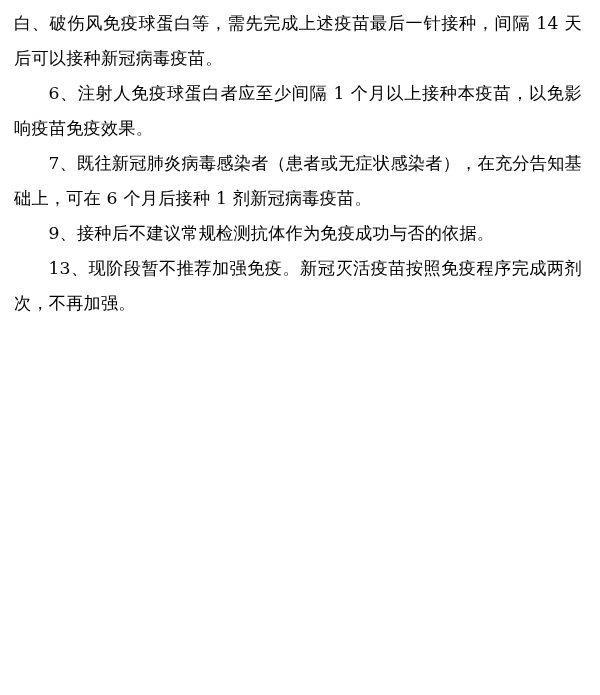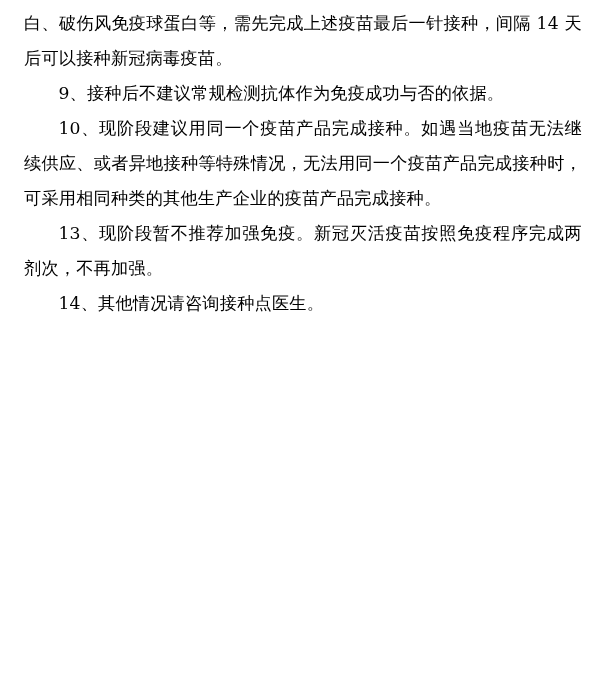--- a/index.html
+++ b/index.html
@@ -10,21 +10,21 @@
   body {
     width: 600px;
     height: 695px;
     overflow: hidden;
     font-family: "DejaVu Serif", "Liberation Serif", serif;
   }
   .page {
     box-sizing: border-box;
     width: 600px;
     height: 695px;
-    padding: 6px 18px 0 24px;
+    padding: 6px 18px 0 14px;
     background: #ffffff;
   }
   .para {
     color: #000000;
     font-size: 17.2px;
     line-height: 35px;
     text-align: justify;
     text-justify: inter-ideograph;
     letter-spacing: 0.2px;
     margin: 0;
@@ -35,17 +35,17 @@
   }
   .para.cont {
     text-indent: 0;
   }
 </style>
 </head>
 <body>
 
 <div class="page">
   <p class="para cont">白、破伤风免疫球蛋白等，需先完成上述疫苗最后一针接种，间隔 14 天后可以接种新冠病毒疫苗。</p>
+  <p class="para indent">6、注射人免疫球蛋白者应至少间隔 1 个月以上接种本疫苗，以免影响疫苗免疫效果。</p>
+  <p class="para indent">7、既往新冠肺炎病毒感染者（患者或无症状感染者），在充分告知基础上，可在 6 个月后接种 1 剂新冠病毒疫苗。</p>
   <p class="para indent">9、接种后不建议常规检测抗体作为免疫成功与否的依据。</p>
-  <p class="para indent">10、现阶段建议用同一个疫苗产品完成接种。如遇当地疫苗无法继续供应、或者异地接种等特殊情况，无法用同一个疫苗产品完成接种时，可采用相同种类的其他生产企业的疫苗产品完成接种。</p>
   <p class="para indent">13、现阶段暂不推荐加强免疫。新冠灭活疫苗按照免疫程序完成两剂次，不再加强。</p>
-  <p class="para indent">14、其他情况请咨询接种点医生。</p>
 </div>
 
 </body></html>

